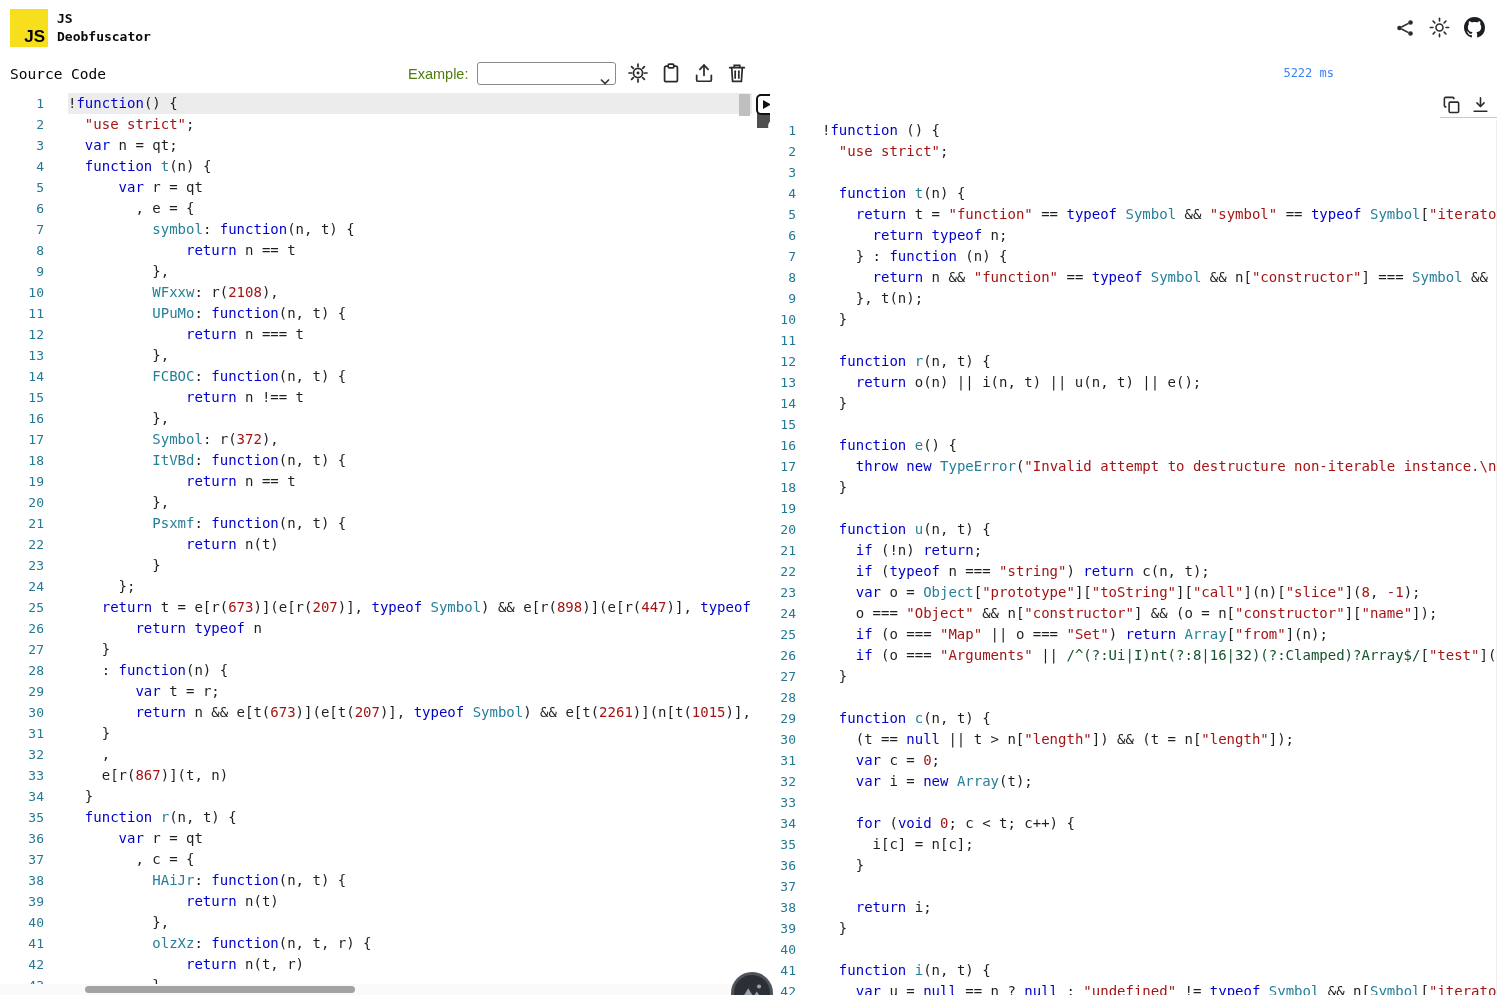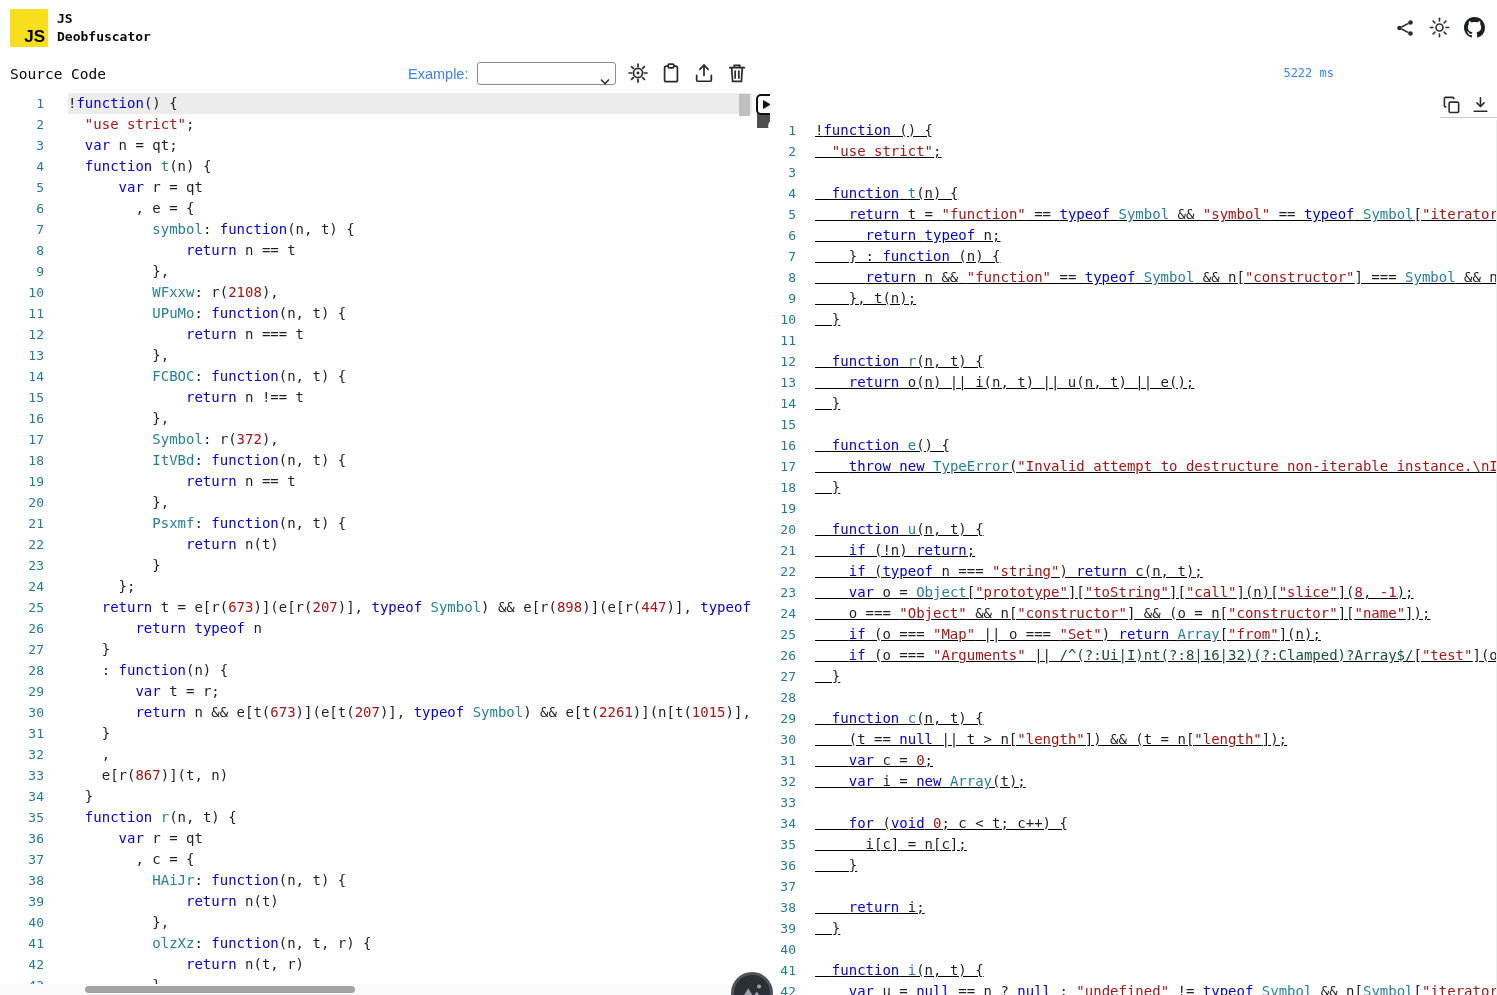--- a/index.html
+++ b/index.html
@@ -12,21 +12,21 @@
   .logo span { position:absolute; right:3px; bottom:0px; font:700 17px "Liberation Sans", sans-serif; color:#000; }
   .app-title { position:absolute; left:57px; top:10px; font:700 13px "DejaVu Sans Mono", monospace;
                line-height:18px; color:#0a0a0a; }
   .header-icons { position:absolute; right:12px; top:17px; display:flex; gap:14px; align-items:center; }
   .icon-btn { background:none; border:none; padding:0; cursor:pointer; display:inline-flex; }
   .icon-btn svg { display:block; }
 
   
   .toolbar { position:absolute; left:0; top:56px; width:1355px; height:36px; background:#fff; }
   .source-label { position:absolute; left:10px; top:10px; font-size:14.5px; color:#000; }
-  .example-label { position:absolute; left:408px; top:10px; font:14.5px "Liberation Sans", sans-serif; color:#3b82f6; }
+  .example-label { position:absolute; left:408px; top:10px; font:14.5px "Liberation Sans", sans-serif; color:#4d7c0f; }
   .select { position:absolute; left:477px; top:6px; width:139px; height:23px; background:#fff;
             border:1px solid #8a8a8a; border-radius:3px; cursor:pointer; }
   .select .chev { position:absolute; right:5px; top:7px; }
   .tool-icons { position:absolute; left:626px; top:5px; display:flex; gap:9px; }
   .tool-icons .icon-btn { width:24px; height:24px; align-items:center; justify-content:center; }
   .tab { position:absolute; top:4px; height:27px; line-height:27px; padding:16px 10px; font-size:19px; cursor:pointer;margin-top:36px; }
   .tab-deob { left:757px; background:#4f4f4f; color:#fff; }
   .tab-ast { left:812px; background:transparent; color:#7f1d1d; }
   .elapsed { position:absolute; right:21px; top:10px; font-size:12px; color:#3b82f6; }
 
@@ -35,21 +35,21 @@
   .editor-left { left:0; width:752px; }
   .editor-right { left:770px; width:727px; }
   .lines { position:absolute; left:0; top:1px; width:100%; }
   .editor-right .lines { top:28px; }
   .code-row { display:flex; height:21px; line-height:21px; font-size:14px; white-space:pre; }
   .ln { flex:none; text-align:right; color:#237893; font-size:13px; }
   .editor-left .ln { width:44px; }
   .editor-right .ln { width:26px; }
   .cl { flex:1; white-space:pre; }
   .editor-left .cl { margin-left:24px; }
-  .editor-right .cl { margin-left:19px;text-decoration:underline; }
+  .editor-right .cl { margin-left:26px; }
   .cl.active { background:#ececec; }
   .tk-d { color:#1f1f1f; }
   .tk-k { color:#0000cc; }
   .tk-s { color:#a31515; }
   .tk-n { color:#a31515;text-align:right; }
   .tk-f { color:#267f99; }
   .tk-r { color:#14532d; }
 
   
   .vscroll-left { position:absolute; right:1px; top:1px; bottom:12px; width:13px; }

